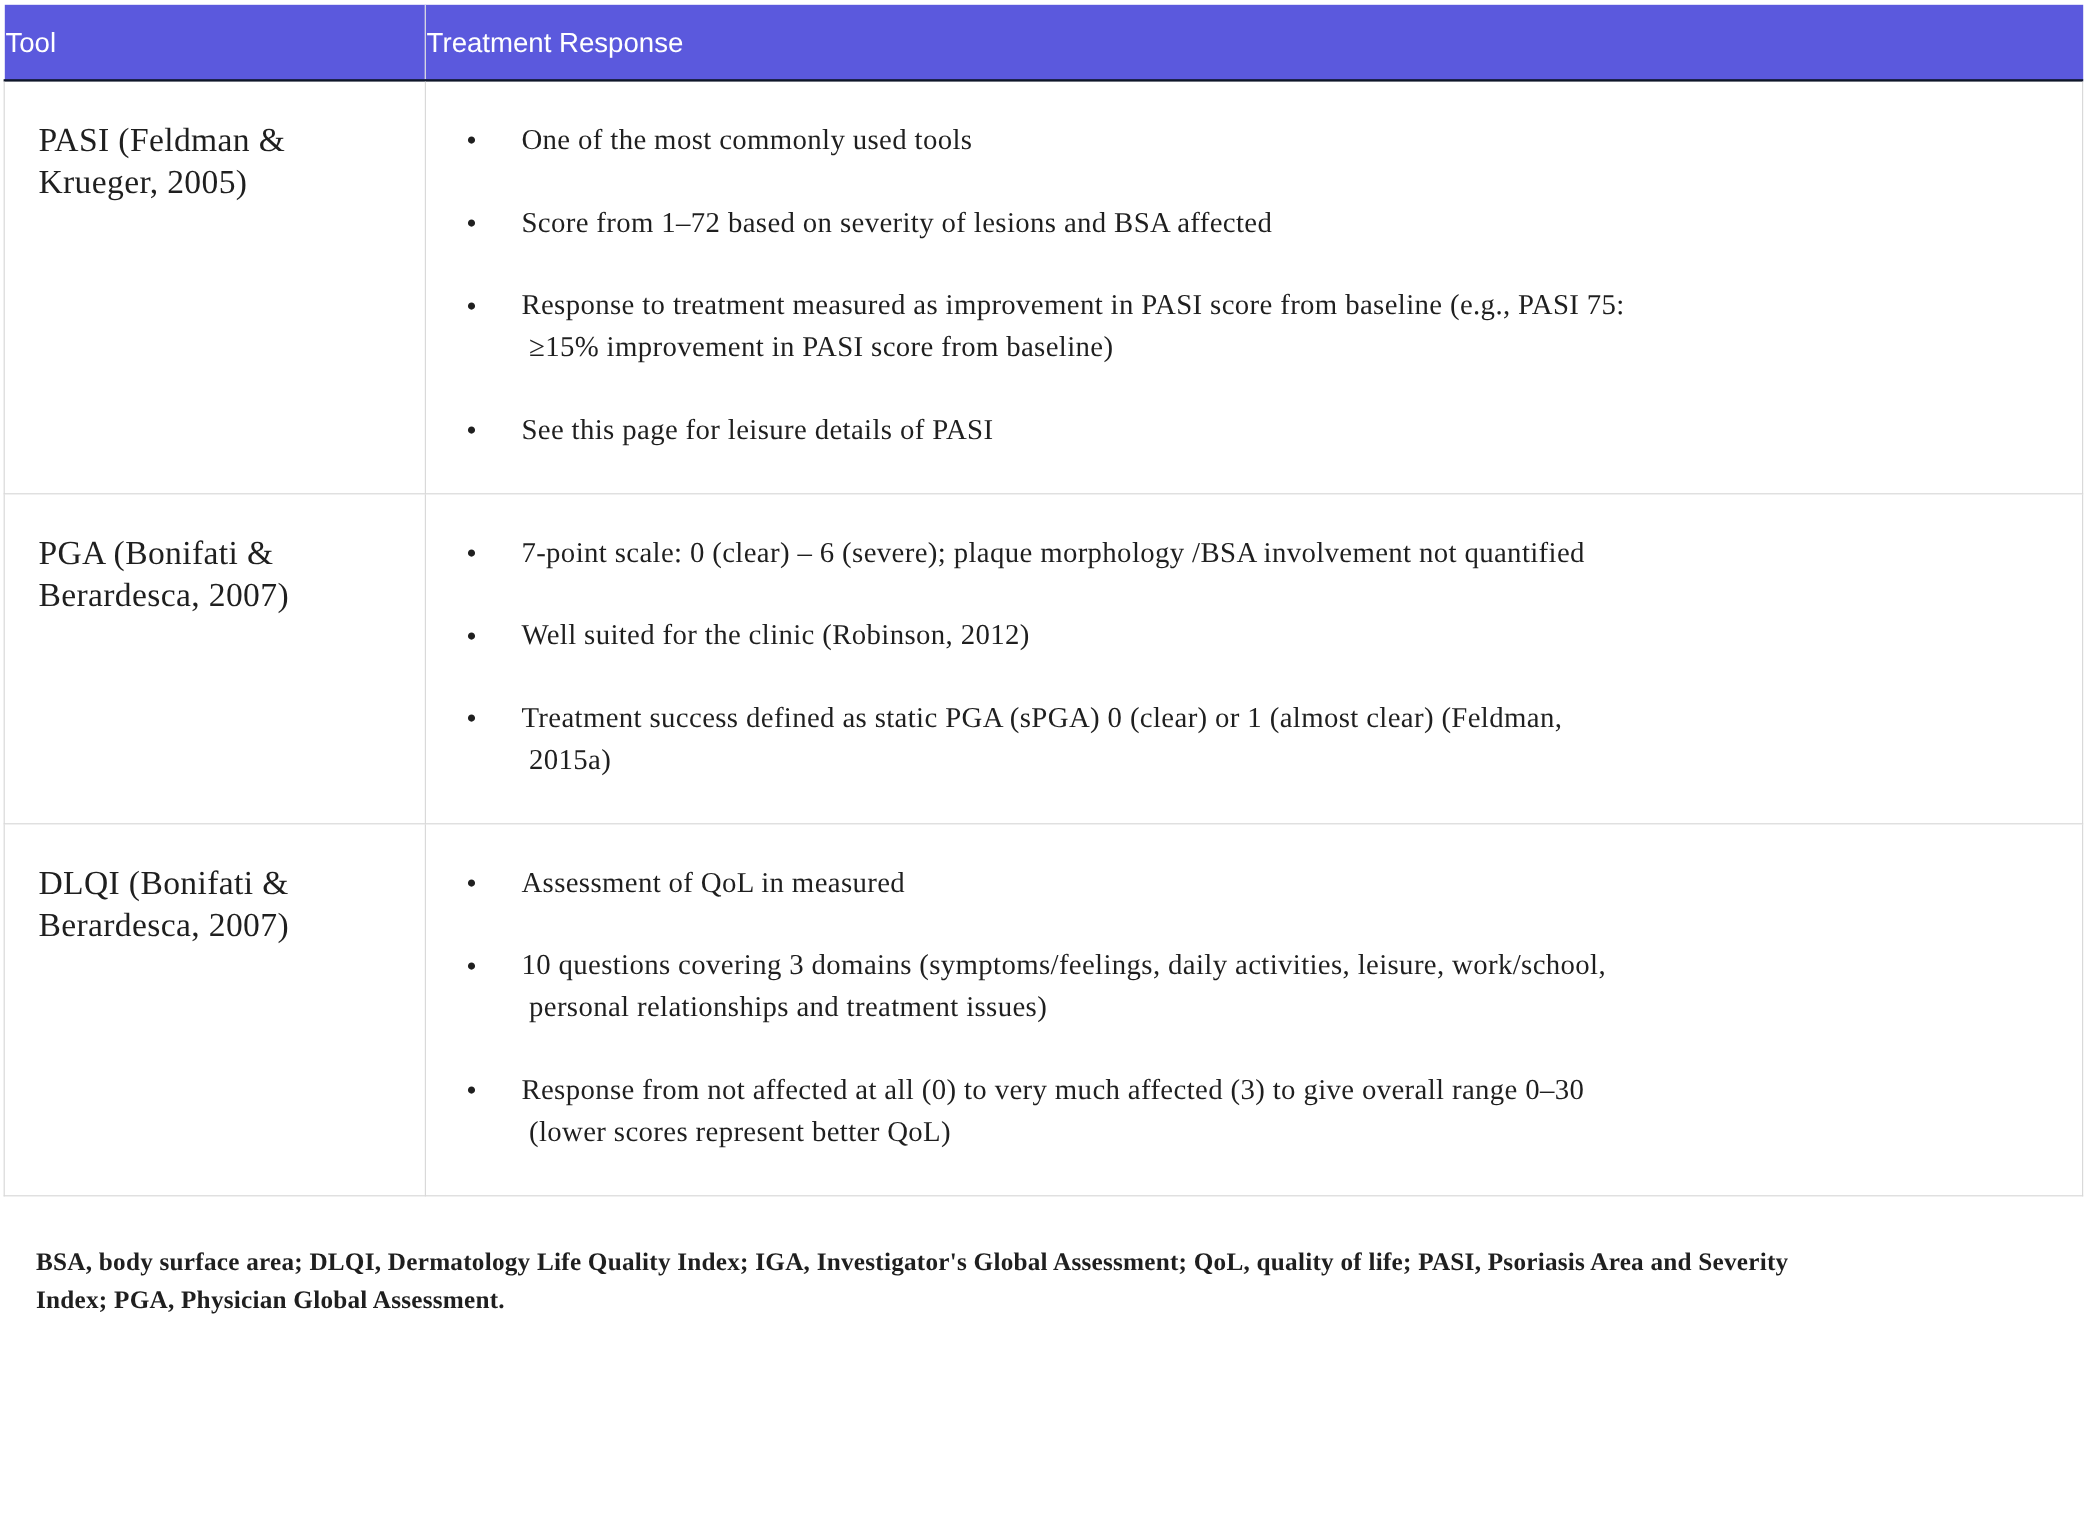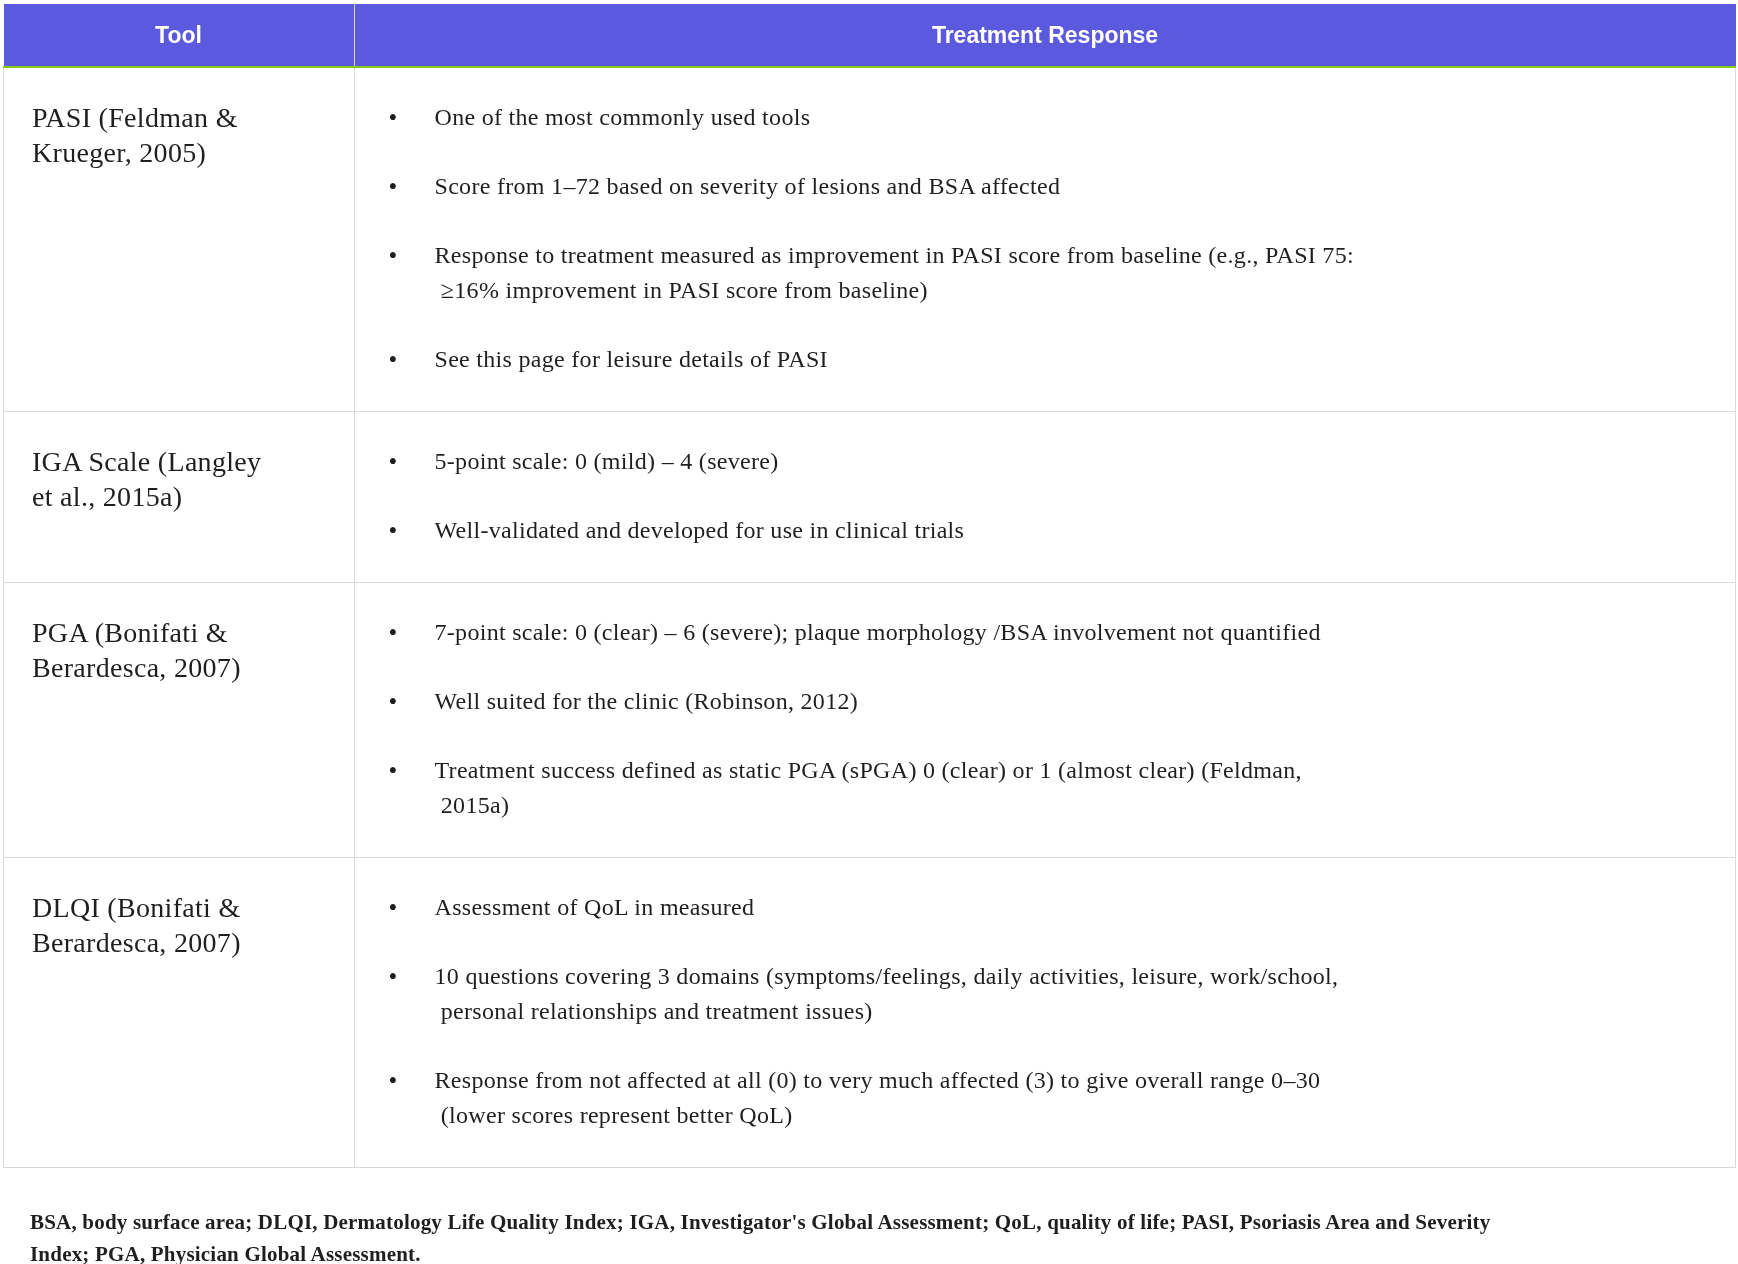--- a/index.html
+++ b/index.html
@@ -17,26 +17,26 @@
   table.assessment{
     border-collapse:collapse;
     width:1733px;
     margin:4px 2px 0 3px;
     table-layout:fixed;
   }
   thead th{
     background:var(--header-bg);
     color:var(--header-text);
     font-family:"Liberation Sans", sans-serif;
-    font-weight:bold;
+    font-weight:normal;
     font-size:23px;
     height:60px;
-    text-align:center;
+    text-align:left;
     vertical-align:middle;
-    border-bottom:2px solid #84cc16;
+    border-bottom:2px solid #0f172a;
   }
   thead th.col-tool{width:348px;border-right:1px solid #d5d5e2;}
   tbody td{
     border:1px solid var(--border);
     vertical-align:top;
     background:#ffffff;
   }
   td.tool-cell{
     width:348px;
     padding:32px 18px 26px 28px;
@@ -96,39 +96,25 @@
               <span class="bullet-marker">•</span>
               <div class="bullet-text">One of the most commonly used tools</div>
             </div>
             <div class="bullet-item">
               <span class="bullet-marker">•</span>
               <div class="bullet-text">Score from 1–72 based on severity of lesions and BSA affected</div>
             </div>
             <div class="bullet-item">
               <span class="bullet-marker">•</span>
               <div class="bullet-text">Response to treatment measured as improvement in PASI score from baseline (e.g., PASI 75:
- ≥16% improvement in PASI score from baseline)</div>
+ ≥15% improvement in PASI score from baseline)</div>
             </div>
             <div class="bullet-item">
               <span class="bullet-marker">•</span>
               <div class="bullet-text">See this page for leisure details of PASI</div>
-            </div>
-          </td>
-        </tr>
-        <tr>
-          <td class="tool-cell">IGA Scale (Langley
-et al., 2015a)</td>
-          <td class="resp-cell">
-            <div class="bullet-item">
-              <span class="bullet-marker">•</span>
-              <div class="bullet-text">5-point scale: 0 (mild) – 4 (severe)</div>
-            </div>
-            <div class="bullet-item">
-              <span class="bullet-marker">•</span>
-              <div class="bullet-text">Well-validated and developed for use in clinical trials</div>
             </div>
           </td>
         </tr>
         <tr>
           <td class="tool-cell">PGA (Bonifati &amp;
 Berardesca, 2007)</td>
           <td class="resp-cell">
             <div class="bullet-item">
               <span class="bullet-marker">•</span>
               <div class="bullet-text">7-point scale: 0 (clear) – 6 (severe); plaque morphology /BSA involvement not quantified</div>

